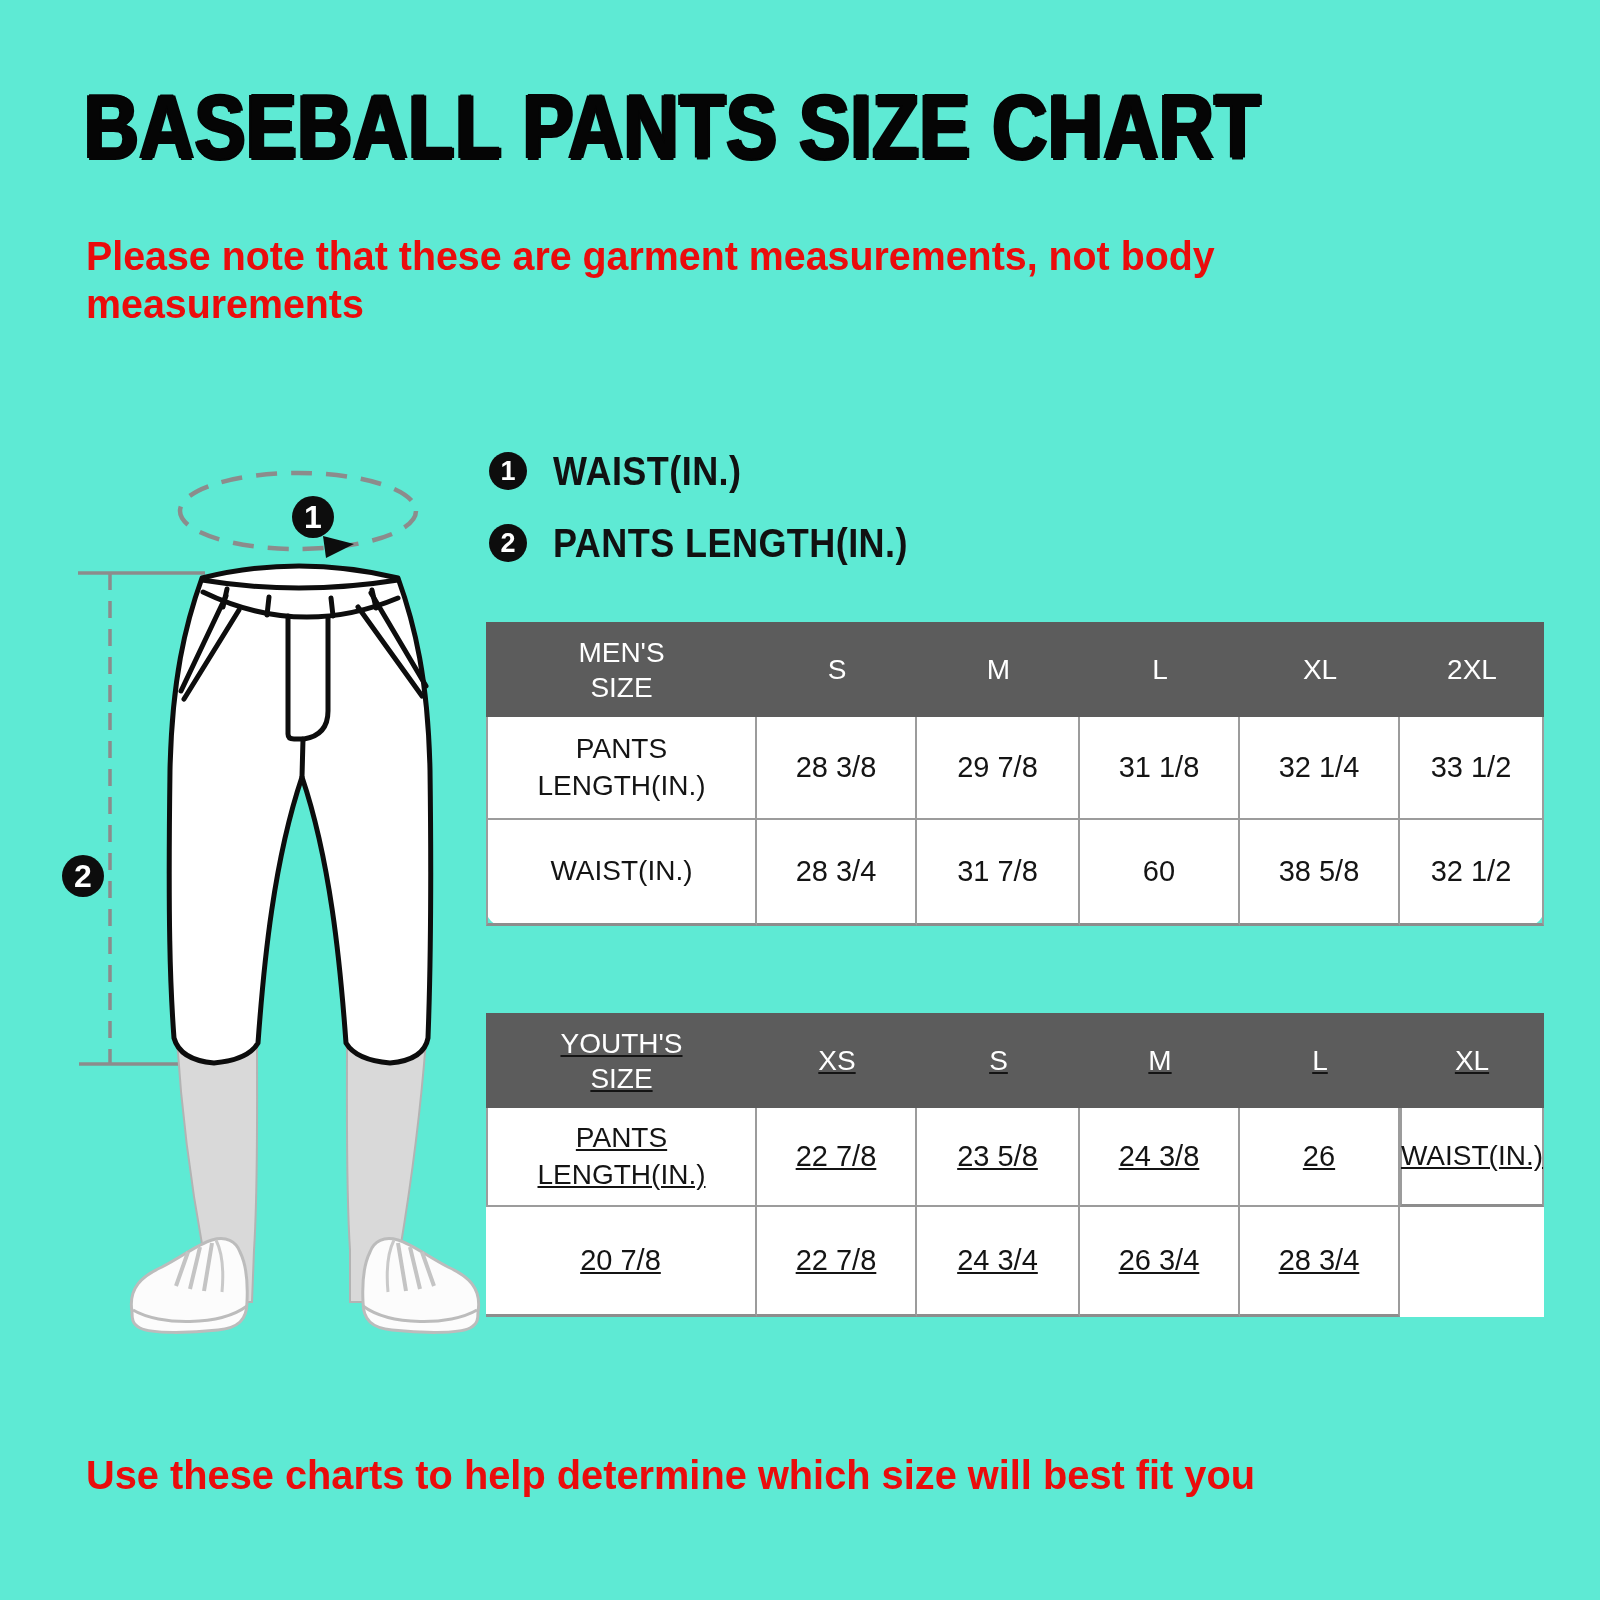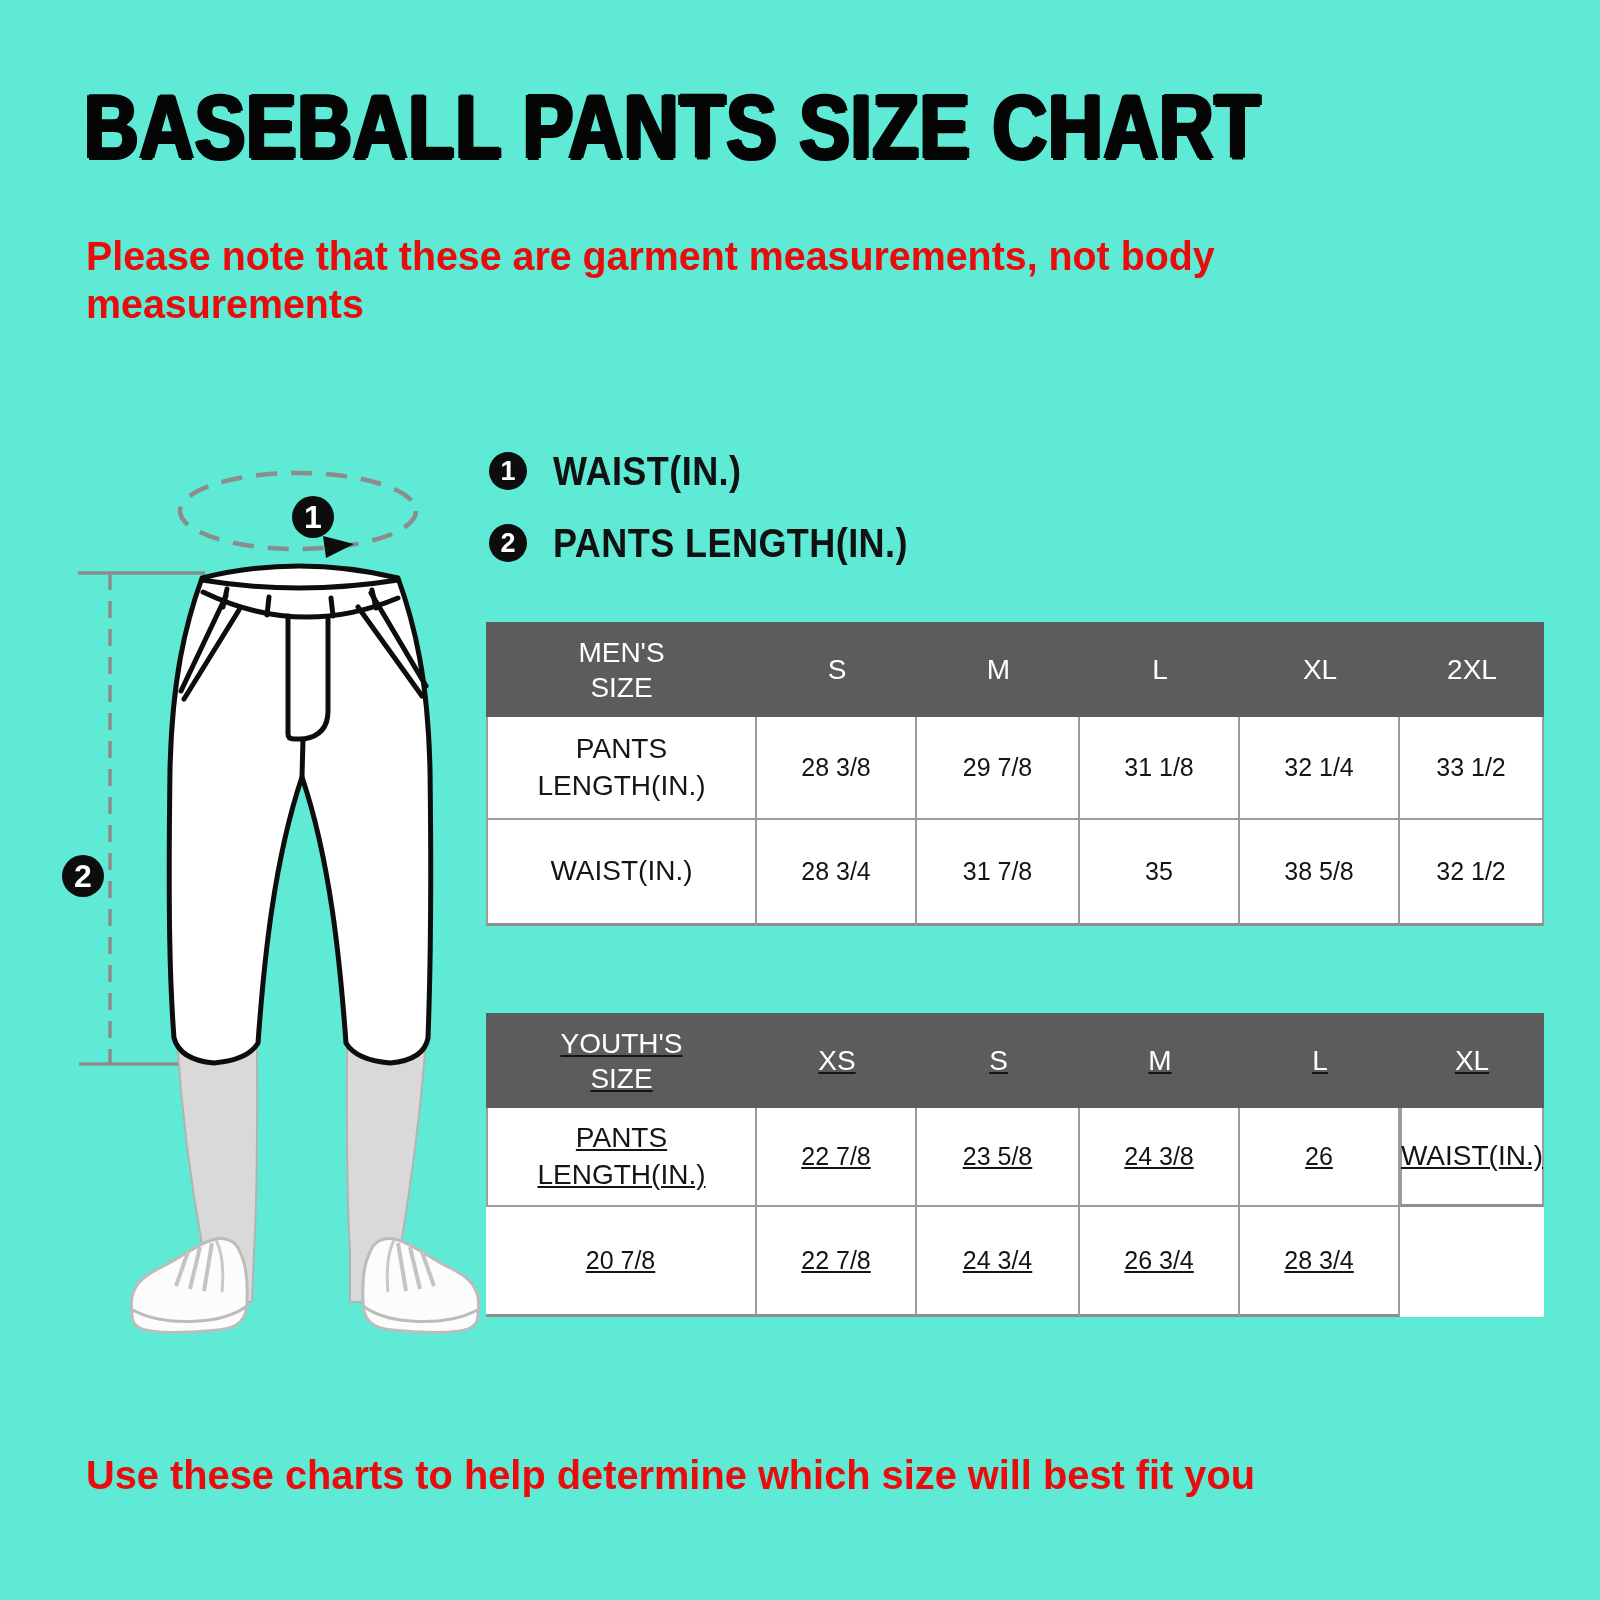--- a/index.html
+++ b/index.html
@@ -40,26 +40,26 @@
   .legend-label{
     font-size:40px;font-weight:bold;color:#111;white-space:nowrap;
     transform:scaleX(.9);transform-origin:left center;letter-spacing:.5px;
   }
 
   .size-table{
     position:absolute;left:486px;width:1058px;
     display:grid;grid-template-columns:271px 160px 163px 160px 160px 144px;
     background:#fff;color:var(--ink);
   }
-  .size-table.men{top:622px;grid-template-rows:95px 103px 106px;}
+  .size-table.men{top:622px;grid-template-rows:95px 103px 106px;border-radius:17px;}
   .size-table.youth{top:1013px;grid-template-rows:95px 99px 110px;text-decoration:underline;}
   .cell{display:flex;align-items:center;justify-content:center;text-align:center;}
   .cell.head{background:var(--hdr);color:#fff;font-size:28px;}
   .cell.head .wrap{max-width:150px;line-height:1.25;}
-  .cell.body{font-size:25px;border-right:2px solid var(--bd);}
+  .cell.body{font-size:29px;border-right:2px solid var(--bd);}
   .cell.body.c1{border-left:2px solid var(--bd);font-size:28px;}
   .cell.body.c1 .wrap{max-width:195px;line-height:1.3;}
   .row-mid{border-bottom:2px solid var(--bd);}
   .row-bot{border-bottom:3px solid var(--bd-dark);}
 
   .diagram{position:absolute;left:40px;top:440px;width:450px;height:930px;}
 </style>
 </head>
 <body>
 
@@ -157,21 +157,21 @@
     <div class="cell body row-mid">29 7/8</div>
     <div class="cell body row-mid">31 1/8</div>
     <div class="cell body row-mid">32 1/4</div>
     <div class="cell body row-mid">33 1/2</div>
 
     <div class="cell body c1 row-bot">
       <span class="wrap">WAIST(IN.)</span>
     </div>
     <div class="cell body row-bot">28 3/4</div>
     <div class="cell body row-bot">31 7/8</div>
-    <div class="cell body row-bot">35</div>
+    <div class="cell body row-bot">60</div>
     <div class="cell body row-bot">38 5/8</div>
     <div class="cell body row-bot">32 1/2</div>
   </div>
 
   <div class="size-table youth">
     <div class="cell head c1">
       <span class="wrap">YOUTH'S SIZE</span>
     </div>
     <div class="cell head">XS</div>
     <div class="cell head">S</div>

